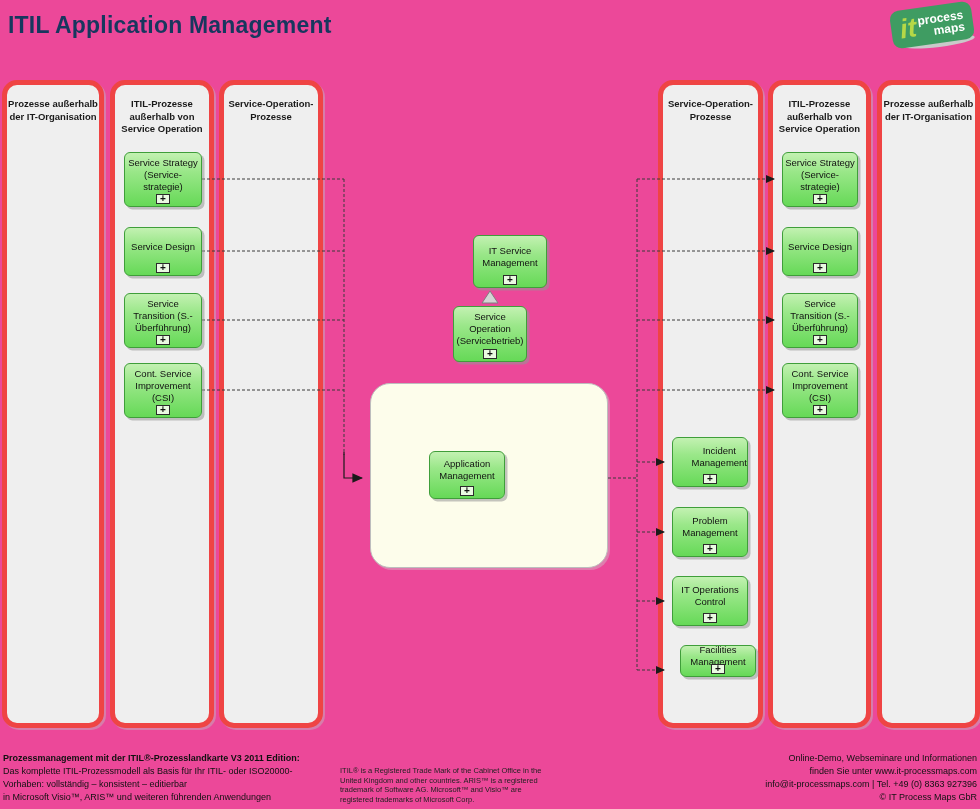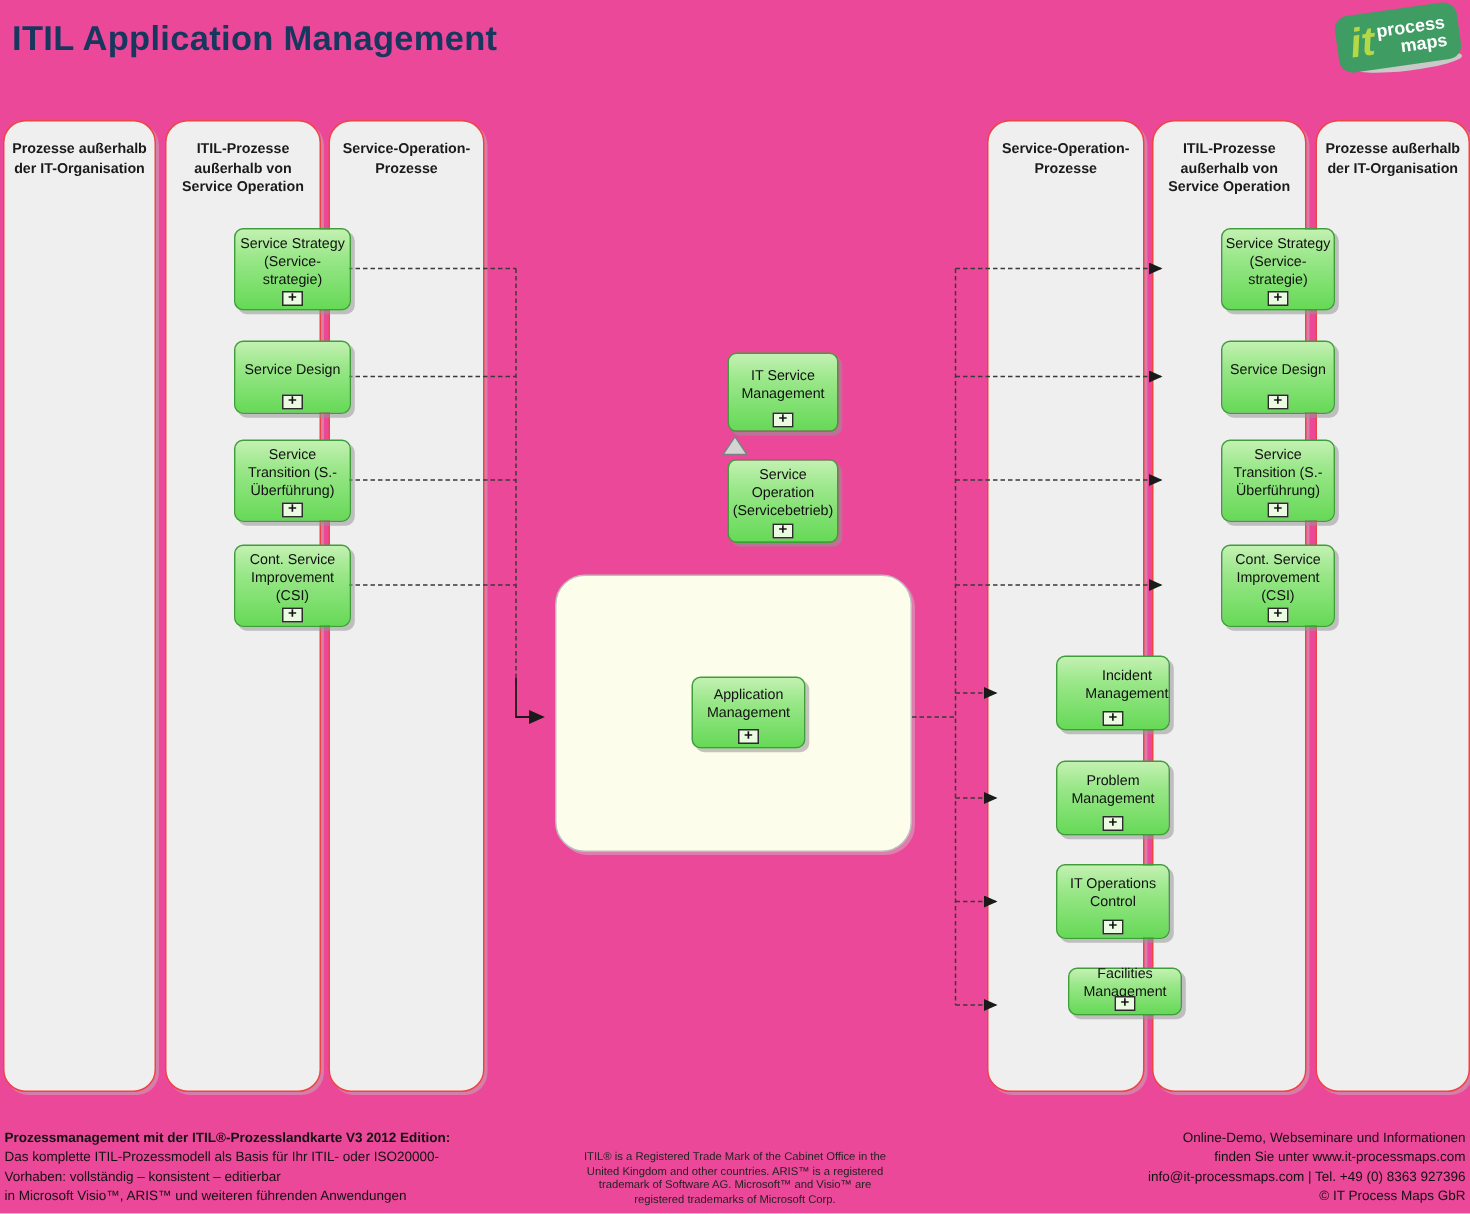--- a/index.html
+++ b/index.html
@@ -28,60 +28,60 @@
     font-size:27px; font-weight:bold; font-style:italic; color:#b5d847;
     line-height:1; margin-right:2px;
   }
   .logo-words {
     font-size:12px; font-weight:bold; color:#ffffff; line-height:12px;
     white-space:pre-line; text-align:right; width:46px;
   }
   
   .lane {
     position:absolute; top:80px; height:648px;
-    background:#efefef; border:1px solid #ef4444; border-radius:15px;
+    background:#efefef; border:5px solid #ef4444; border-radius:15px;
     box-shadow:2px 2px 0 rgba(190,190,190,0.45);
   }
   .lane-title {
     margin-top:13px; text-align:center; font-size:9.5px; font-weight:bold;
     color:#1a1a1a; line-height:12.5px; white-space:pre-line;
   }
   
   .bigbox {
     position:absolute; left:370px; top:383px; width:238px; height:185px;
     background:#fdfdeb; border:1px solid #bdbdbd; border-radius:20px;
     box-shadow:2px 2px 0 rgba(205,205,205,0.4);
   }
   
   .node {
     position:absolute;
     background:linear-gradient(to bottom,#c3f1b2 0%,#9ae789 35%,#66d957 100%);
     border:1px solid #3f9e3a; border-radius:6px;
     box-shadow:2.5px 2.5px 0 rgba(150,150,150,0.55);
-    display:flex; align-items:center; justify-content:center;margin-left:32px;
+    display:flex; align-items:center; justify-content:center;
   }
   .node-label {
     font-size:9.5px; line-height:12px; color:#111; text-align:center;
     white-space:pre-line; padding-bottom:10px;
   }
   .expand {
     position:absolute; bottom:2px; left:50%; transform:translateX(-50%);
     width:14px; height:10px; background:#eafbe2; border:1px solid #2b2b2b;
     font-size:10px; line-height:8px; text-align:center; color:#111;
     font-weight:bold;
   }
   
   .wires { position:absolute; left:0; top:0; width:980px; height:809px; pointer-events:none; }
   
   .footer-left { position:absolute; left:3px; top:752px; width:335px;
     font-size:9px; line-height:13px; color:#111; }
   .footer-left .hd { font-weight:bold; }
   .footer-left .bd { white-space:pre-line; }
   .footer-center { position:absolute; left:340px; top:766px; width:300px;
-    font-size:7.5px; line-height:9.5px; color:#222; text-align:center;
+    font-size:7.5px; line-height:9.5px; color:#222; text-align:left;
     white-space:pre-line; }
   .footer-right { position:absolute; left:620px; top:752px; width:357px;
     font-size:9px; line-height:13px; color:#111; text-align:right; }
   .footer-right .hd { font-weight:normal; }
   .footer-right .bd { white-space:pre-line; }
 </style>
 </head>
 <body>
 
 <div id="stage">
@@ -171,21 +171,21 @@
 Überführung)</span>
     <span class="expand">+</span>
   </div>
   <div class="node" style="left:124px;top:363px;width:78px;height:55px;">
     <span class="node-label">Cont. Service
 Improvement
 (CSI)</span>
     <span class="expand">+</span>
   </div>
 
-  <div class="node" style="left:453px;top:235px;width:74px;height:53px;">
+  <div class="node" style="left:473px;top:235px;width:74px;height:53px;">
     <span class="node-label">IT Service
 Management</span>
     <span class="expand">+</span>
   </div>
   <div class="node" style="left:453px;top:306px;width:74px;height:56px;">
     <span class="node-label">Service
 Operation
 (Servicebetrieb)</span>
     <span class="expand">+</span>
   </div>
@@ -233,21 +233,21 @@
     <span class="expand">+</span>
   </div>
   <div class="node" style="left:782px;top:363px;width:76px;height:55px;">
     <span class="node-label">Cont. Service
 Improvement
 (CSI)</span>
     <span class="expand">+</span>
   </div>
 
   <div class="footer-left">
-    <div class="hd">Prozessmanagement mit der ITIL®-Prozesslandkarte V3 2012 Edition:</div>
+    <div class="hd">Prozessmanagement mit der ITIL®-Prozesslandkarte V3 2011 Edition:</div>
     <div class="bd">Das komplette ITIL-Prozessmodell als Basis für Ihr ITIL- oder ISO20000-
 Vorhaben: vollständig – konsistent – editierbar
 in Microsoft Visio™, ARIS™ und weiteren führenden Anwendungen</div>
   </div>
   <div class="footer-center">ITIL® is a Registered Trade Mark of the Cabinet Office in the
 United Kingdom and other countries. ARIS™ is a  registered
 trademark of Software AG. Microsoft™ and Visio™ are
 registered trademarks of Microsoft Corp.</div>
   <div class="footer-right">
     <div class="hd">Online-Demo, Webseminare und Informationen</div>

